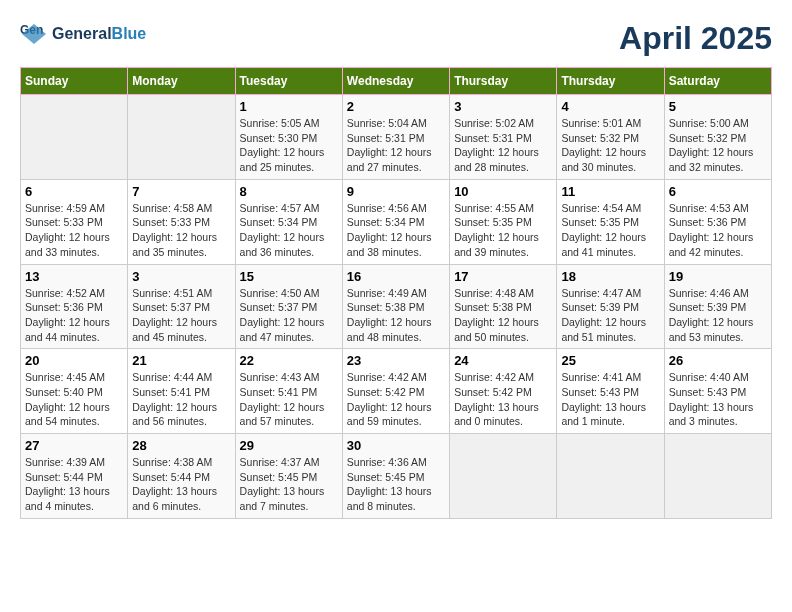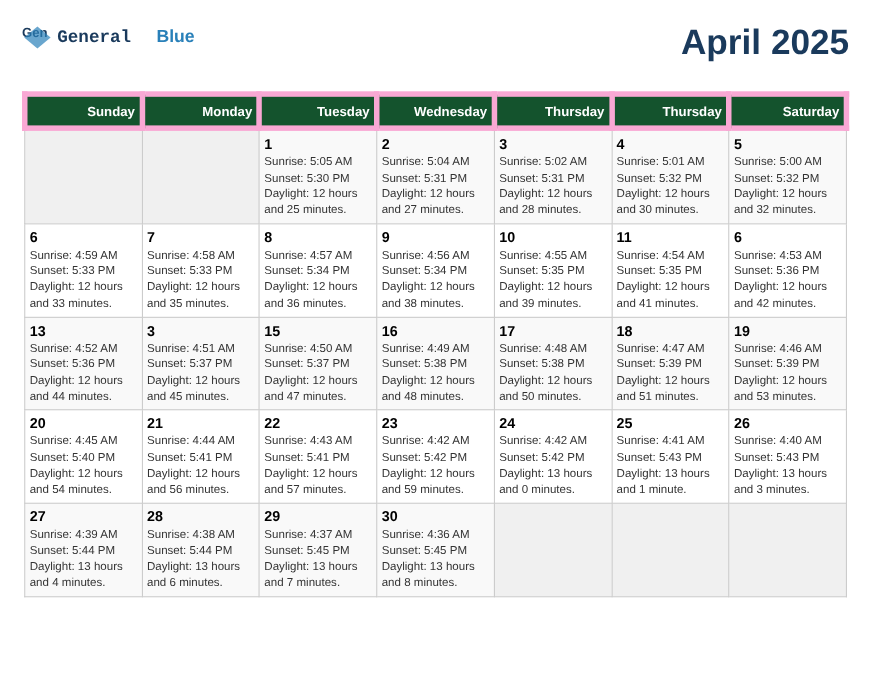--- a/index.html
+++ b/index.html
@@ -7,21 +7,21 @@
       font-family: Arial, sans-serif;
       background: #fff;
       width: 792px;
       min-height: 612px;
       padding: 20px;
     }
     .header {
       display: flex;
       justify-content: space-between;
       align-items: flex-start;
-      margin-bottom: 26px;
+      margin-bottom: 10px;
     }
     .logo {
       display: flex;
       align-items: center;
     }
     .logo-icon {
       width: 28px;
       height: 28px;
       margin-right: 4px;
     }
@@ -36,27 +36,27 @@
     .location {
       font-size: 14px;
       color: #555;
     }
     table {
       width: 100%;
       border-collapse: collapse;
       font-size: 11px;
     }
     thead tr th {
-      background-color: #14532d;
+      background-color: #4d7c0f;
       color: #fff;
       padding: 6px 4px;
-      text-align: right;
+      text-align: left;
       font-size: 12px;
       font-weight: bold;
-      border: 5px solid #f9a8d4;
+      border: 1px solid #f9a8d4;
     }
     tbody tr td {
       border: 1px solid #ccc;
       vertical-align: top;
       padding: 4px;
       min-height: 80px;
       width: 107px;
     }
     tbody tr:nth-child(odd) td {
       background-color: #f9f9f9;
@@ -83,21 +83,21 @@
 <body>
 
 <div class="header">
   <div class="logo">
     <svg class="logo-icon" viewBox="0 0 28 28" xmlns="http://www.w3.org/2000/svg">
       <text x="0" y="14" font-size="12" font-weight="bold" fill="#1a3a5c">Gen</text>
       <polygon points="14,4 26,14 14,24 2,14" fill="#2980b9" opacity="0.7"></polygon>
     </svg>
     <div>
       <div style="font-size:16px; font-weight:bold; color:#1a3a5c; line-height:1.1;">
-        <span style="color:#1a3a5c;font-family:Liberation Mono, monospace;">General</span><span style="color:#2980b9;padding-left:23px;">Blue</span>
+        <span style="color:#1a3a5c;">General</span><span style="color:#2980b9;">Blue</span>
       </div>
     </div>
   </div>
   <div class="title-block">
     <div class="month-title">April 2025</div>
   </div>
 </div>
 
 <table>
   <thead>

